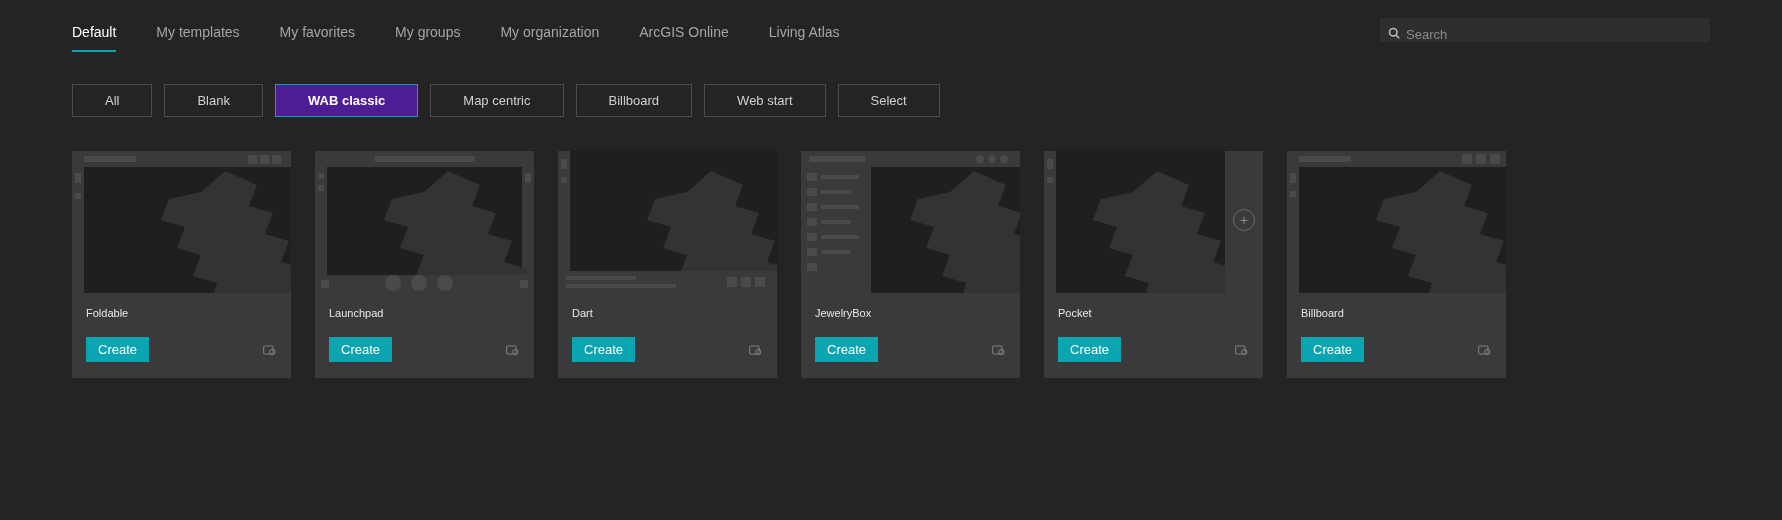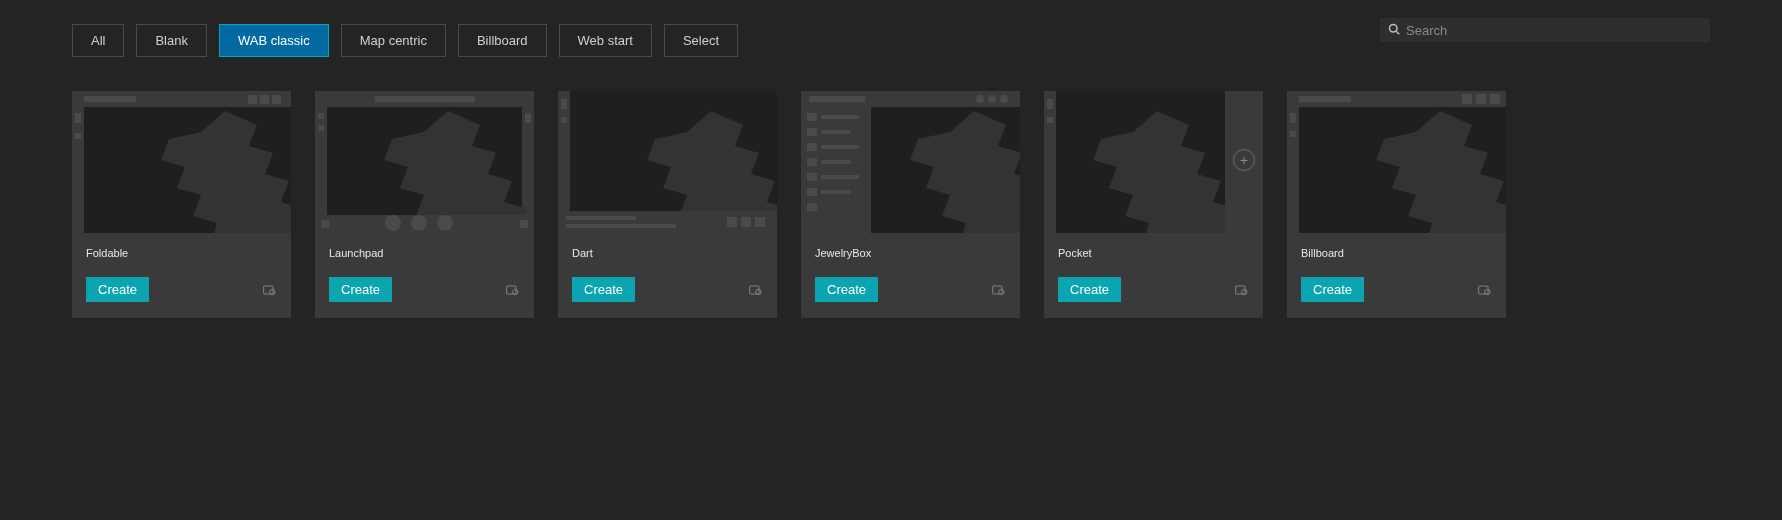--- a/index.html
+++ b/index.html
@@ -23,21 +23,21 @@
     margin-bottom: 28px;
   }
   .search-wrap {
     position: absolute;
     top: 18px;
     right: 72px;
     width: 330px;
     height: 24px;
     background: #2e2e2e;
     display: flex;
-    align-items: center;
+    align-items: flex-end;
     padding: 0 8px;
     color: #9a9a9a;
   }
   .search-wrap svg { width: 12px; height: 12px; stroke: #bdbdbd; }
   .search-input {
     flex: 1;
     background: transparent;
     border: none;
     outline: none;
     color: #d1d1d1;
@@ -65,27 +65,28 @@
   .filters {
     display: flex;
     gap: 12px;
     margin-bottom: 34px;
   }
   .filter-btn {
     background: transparent;
     border: 1px solid #4a4a4a;
     color: #d1d1d1;
     font-size: 13px;
-    padding: 8px 18px;
+    padding: 8px 32px;
     cursor: pointer;
   }
   .filter-btn.active {
-    background: #0369a1;
+    background: #4c1d95;
     border-color: #0aa5b0;
     color: #ffffff;
+    font-weight: bold;
   }
 
   .cards {
     display: flex;
     gap: 24px;
   }
   .card {
     width: 219px;
     background: #3a3a3a;
     display: flex;
@@ -154,20 +155,29 @@
   <div class="search-wrap">
     <span>
       <svg viewBox="0 0 16 16" fill="none" stroke="currentColor" stroke-width="2">
         <circle cx="7" cy="7" r="5"></circle>
           <line x1="11" y1="11" x2="15" y2="15"></line>
       </svg>
     </span>
     <input class="search-input" placeholder="Search" style="">
   </div>
 
+  <div class="tabs" id="tabs">
+      <div class="tab active">Default</div>
+      <div class="tab">My templates</div>
+      <div class="tab">My favorites</div>
+      <div class="tab">My groups</div>
+      <div class="tab">My organization</div>
+      <div class="tab">ArcGIS Online</div>
+      <div class="tab">Living Atlas</div>
+    </div>
 
   <div class="filters" id="filters">
       <button class="filter-btn">All</button>
       <button class="filter-btn">Blank</button>
       <button class="filter-btn active">WAB classic</button>
       <button class="filter-btn">Map centric</button>
       <button class="filter-btn">Billboard</button>
       <button class="filter-btn">Web start</button>
       <button class="filter-btn">Select</button>
     </div>

